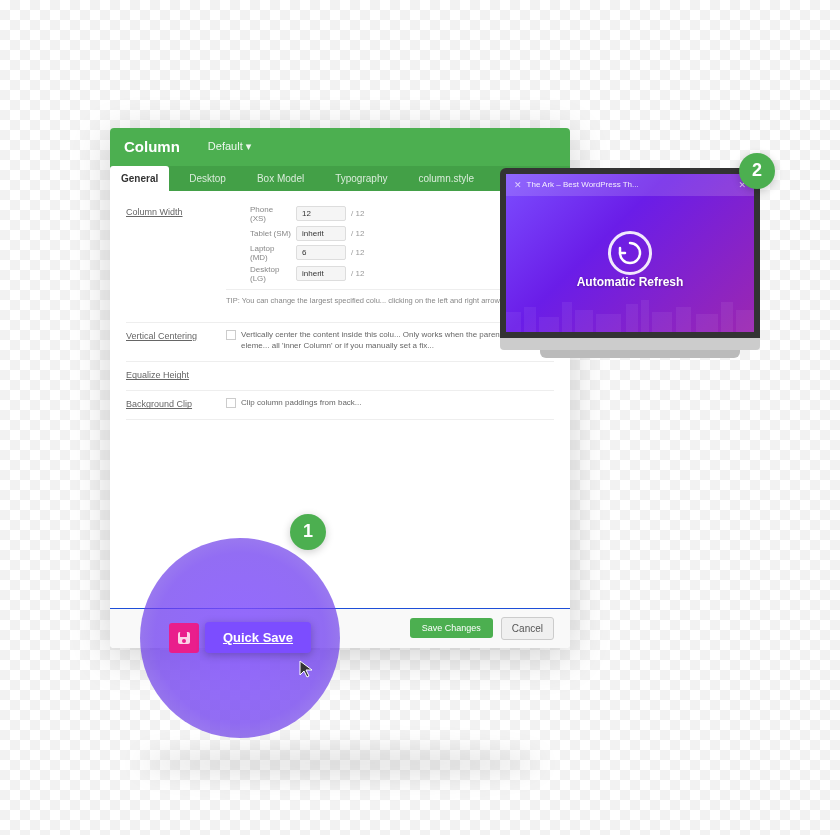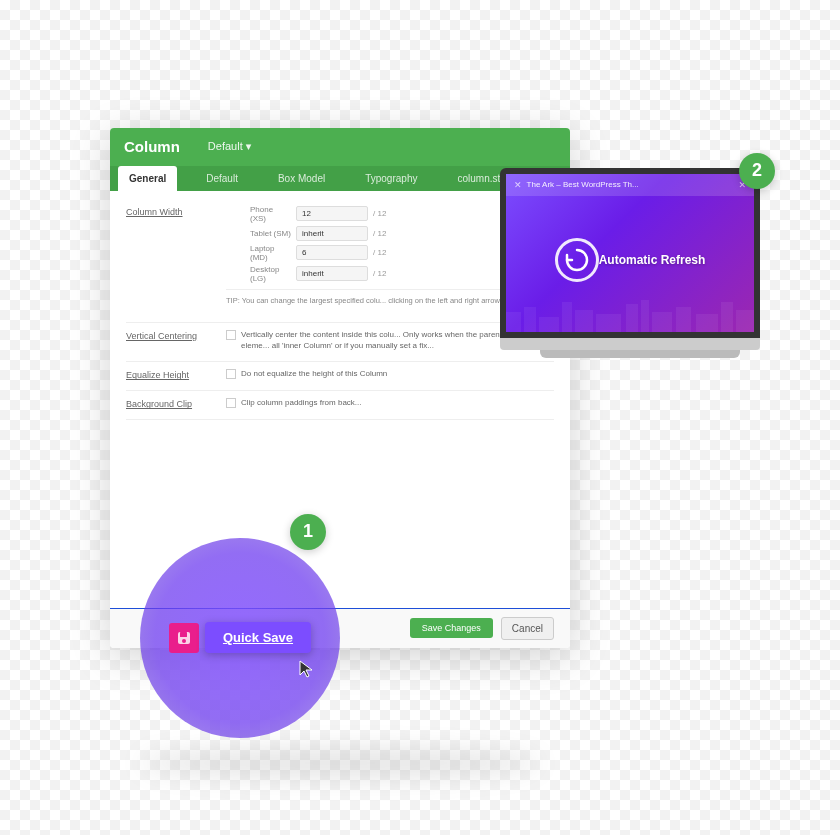--- a/index.html
+++ b/index.html
@@ -67,22 +67,22 @@
     .card-default-badge {
       color: white;
       font-size: 11px;
       opacity: 0.9;
     }
 
     
     .tab-bar {
       background: #43a047;
       display: flex;
-      padding: 0 8px;
-      gap: 18px;
+      padding: 0 0;
+      gap: 9px;
       position: relative;
       text-align: center;
     }
 
     .tab {
       padding: 7px 11px;
       font-size: 10px;
       color: rgba(255,255,255,0.8);
       cursor: pointer;
       border-radius: 3px 3px 0 0;
@@ -135,21 +135,21 @@
       width: 65px;
       padding-left: 24px;
     }
 
     .sub-value {
       background: #f5f5f5;
       border: 1px solid #ddd;
       border-radius: 2px;
       padding: 2px 5px;
       font-size: 8px;
-      width: 72px;
+      width: 50px;
     }
 
     .sub-fraction {
       font-size: 8px;
       color: #999;
     }
 
     .tip-text {
       font-size: 7.5px;
       color: #888;
@@ -249,21 +249,21 @@
       color: rgba(255,255,255,0.9);
     }
 
     .close-x {
       color: rgba(255,255,255,0.7);
       font-size: 9px;
     }
 
     .laptop-screen-content {
       display: flex;
-      flex-direction: row;
+      flex-direction: column;
       align-items: center;
       gap: 0;
       margin-top: 14px;
     }
 
     .refresh-icon {
       width: 44px;
       height: 44px;
       border: 3px solid rgba(255,255,255,0.9);
       border-radius: 50%;
@@ -426,21 +426,21 @@
 
   <div class="main-card">
 
     <div class="card-header">
       <span class="card-title">Column</span>
       <span class="card-default-badge">Default ▾</span>
     </div>
 
     <div class="tab-bar">
       <div class="tab active">General</div>
-      <div class="tab">Default</div>
+      <div class="tab">Desktop</div>
       <div class="tab">Box Model</div>
       <div class="tab">Typography</div>
       <div class="tab">column.style</div>
       <div class="tab">Custom Code</div>
     </div>
 
     <div class="card-content">
 
       <div class="field-row">
         <div class="field-label">Column Width</div>
@@ -478,26 +478,20 @@
             <div class="checkbox-box"></div>
             <span>Vertically center the content inside this colu... Only works when the parent Row/Section eleme... all 'inner Column' or if you manually set a fix...</span>
           </div>
         </div>
       </div>
 
       <hr class="divider">
 
       <div class="field-row">
         <div class="field-label">Equalize Height</div>
-        <div class="field-inputs">
-          <div class="checkbox-row">
-            <div class="checkbox-box"></div>
-            <span>Do not equalize the height of this Column</span>
-          </div>
-        </div>
       </div>
 
       <hr class="divider">
 
       <div class="field-row">
         <div class="field-label">Background Clip</div>
         <div class="field-inputs">
           <div class="checkbox-row">
             <div class="checkbox-box"></div>
             <span>Clip column paddings from back...</span>

